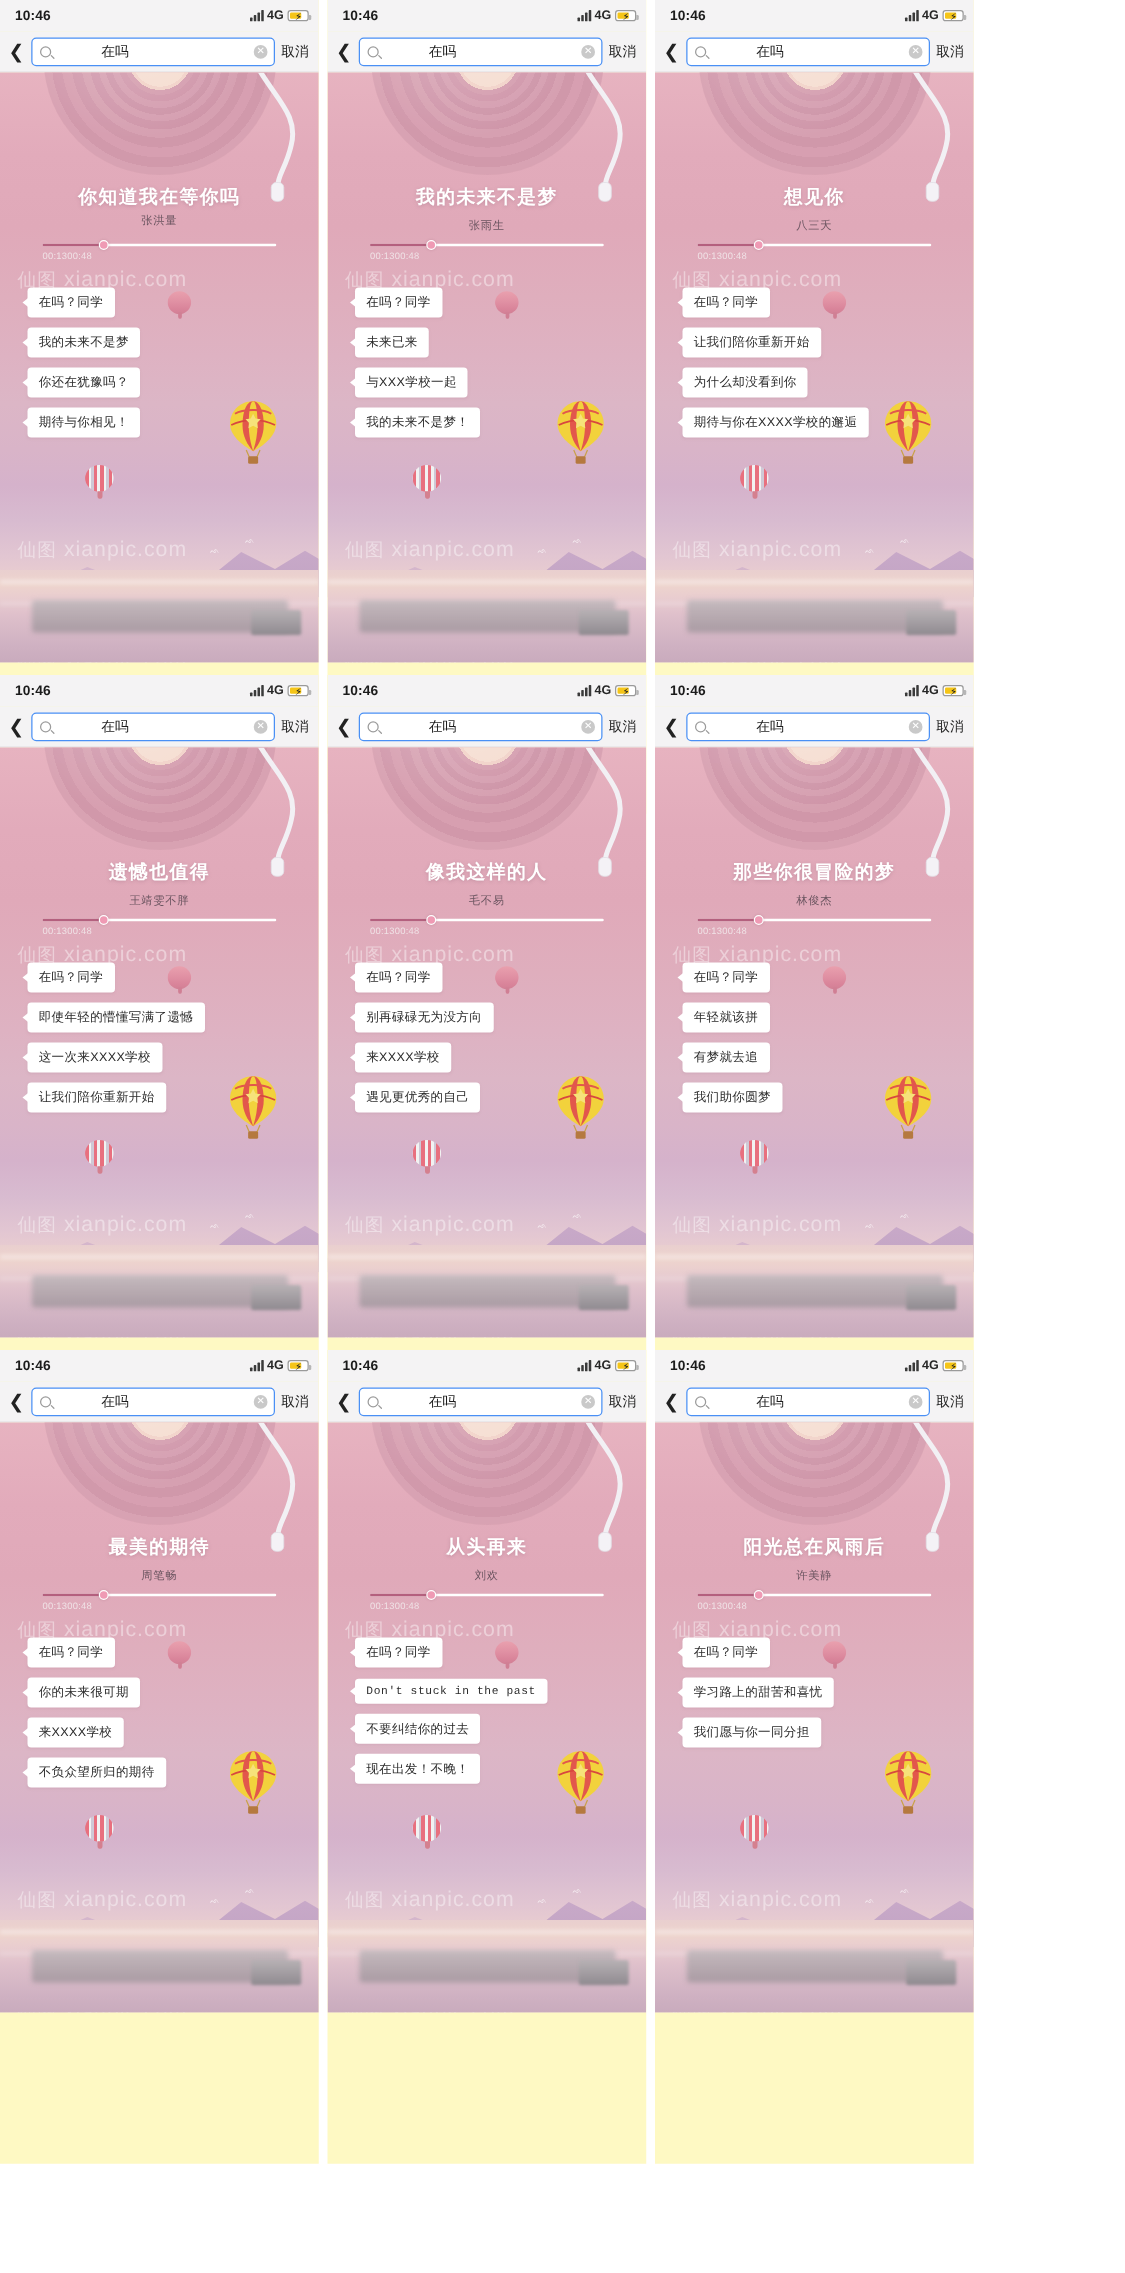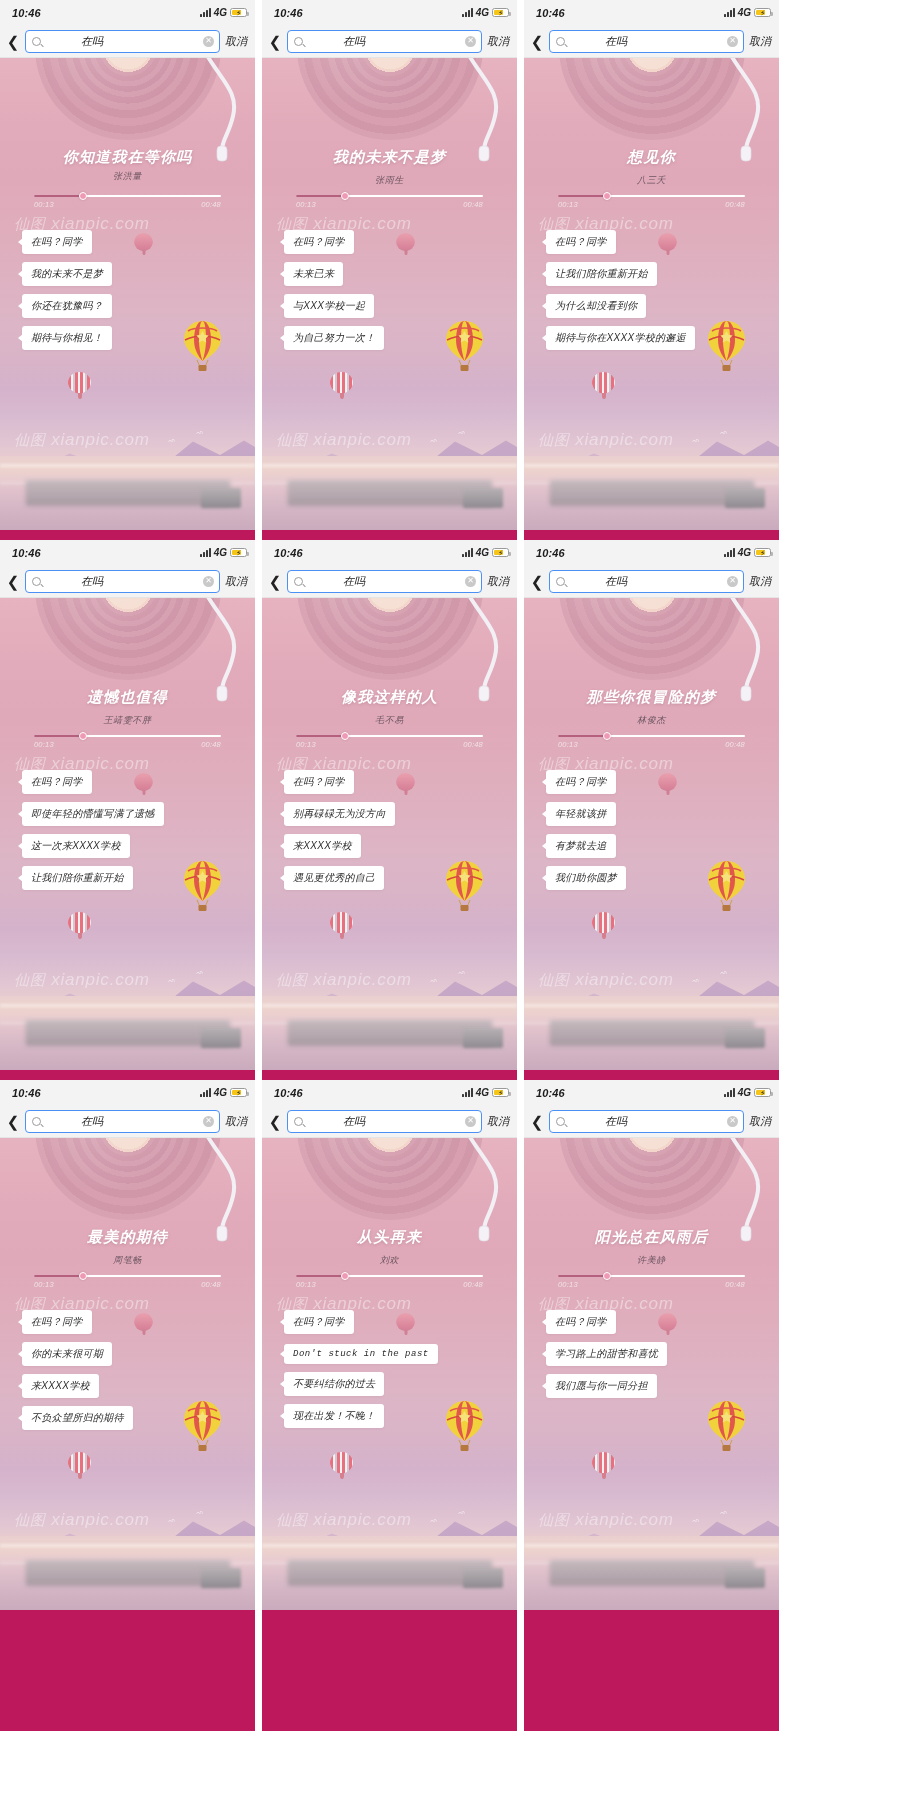--- a/index.html
+++ b/index.html
@@ -17,22 +17,21 @@
     row-gap: 10px;
     padding-left: 0px;
     padding-top: 0px;
     width: 900px;
   }
   .phone {
     position: relative;
     width: 255px;
     height: 651px;
     overflow: hidden;
-    background: #be185d;
-    font-style: italic;
+    background: #fef9c3;
   }
   
   .statusbar {
     position: relative;
     height: 25px;
     background: #f4f3f4;
     display: flex;
     align-items: center;
     justify-content: space-between;
     padding: 0 8px 0 12px;
@@ -231,21 +230,21 @@
     width: 26%; background: #b4607e; border-radius: 2px;
   }
   .track .knob {
     position: absolute; left: 26%; top: 50%;
     transform: translate(-50%,-50%);
     width: 8px; height: 8px; border-radius: 50%;
     background: #ef9ab4; border: 1.5px solid #ffffff;
     box-shadow: 0 0 2px rgba(140,80,100,.3);
   }
   .times {
-    display: flex; justify-content: space-between;
+    display: flex; justify-content: flex-start;
     margin-top: 3px; font-size: 7.5px; color: #f0e2e6;
     letter-spacing: .2px;
   }
   
   .bubbles { position: absolute; left: 22px; }
   .bubble {
     position: relative;
     display: inline-block;
     background: #ffffff;
     border-radius: 3px;
@@ -502,21 +501,21 @@
         <div class="times">
           <span>00:13</span>
           <span>00:48</span>
         </div>
       </div>
 
       <div class="bubbles" style="top:172px">
           <div><div class="bubble">在吗？同学</div></div>
           <div><div class="bubble">未来已来</div></div>
           <div><div class="bubble">与XXX学校一起</div></div>
-          <div><div class="bubble">为自己努力一次！</div></div>
+          <div><div class="bubble">我的未来不是梦！</div></div>
         </div>
 
       <div class="balloon-small" style="left:134px; top:175px">
         <div class="bd"></div>
           <div class="bs"></div>
       </div>
       <div class="balloon-striped" style="left:68px; top:314px">
         <div class="bd"></div>
           <div class="bs"></div>
       </div>

